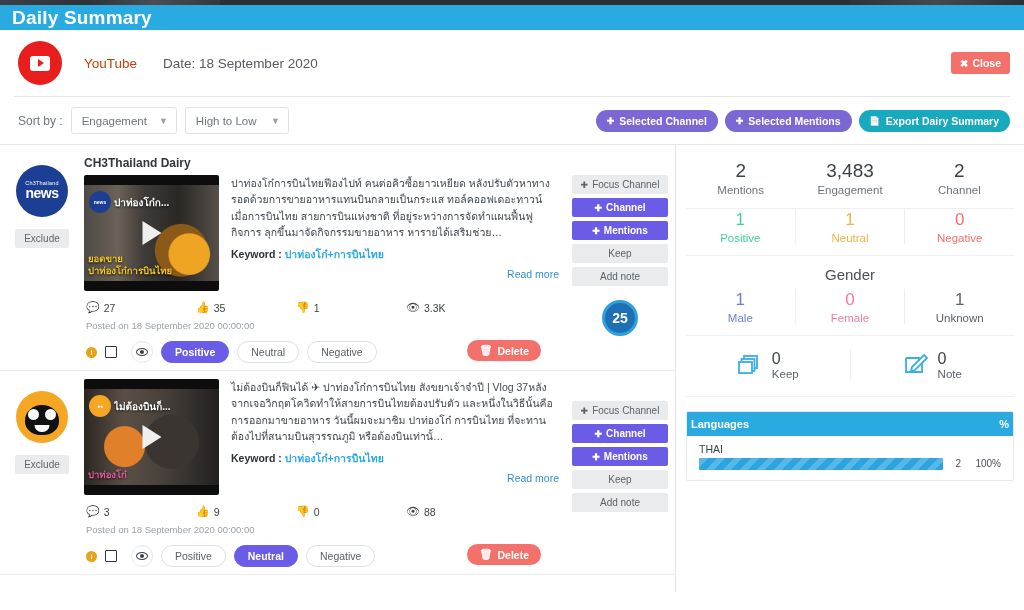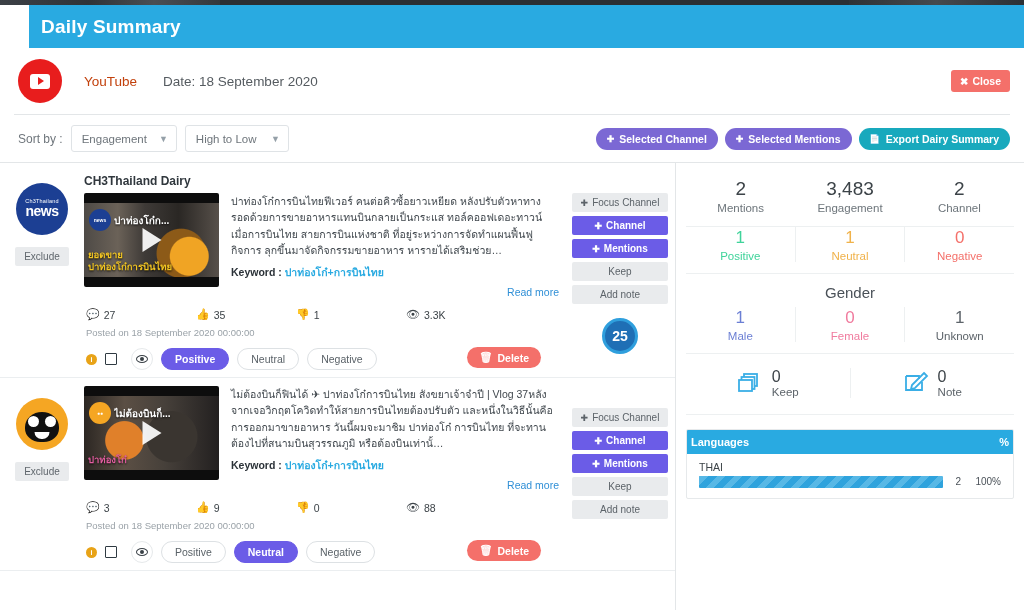--- a/index.html
+++ b/index.html
@@ -20,25 +20,24 @@
     position: absolute; left: 0; top: 0; height: 5px; width: 220px;
     background: linear-gradient(90deg,#3c4046 0%, #2f3337 40%, #4a4e52 70%, #34383c 100%);
   }
   .chrome-sliver .cs-right {
     position: absolute; right: 0; top: 0; height: 5px; width: 175px;
     background: linear-gradient(90deg,#2e3236 0%, #45494d 50%, #2c3034 100%);
   }
 
   
   .titlebar {
-    height: 43px;
+    height: 25px;
     background: #29aae1;
     display: flex; align-items: center;
     padding-left: 12px;
-    margin-left: 29px;
   }
   .titlebar .title {
     color: #ffffff;
     font-size: 19px;
     font-weight: bold;
     letter-spacing: .2px;
   }
 
   
   .source-bar {
@@ -185,21 +184,21 @@
     font-family: "Liberation Sans", sans-serif;
   }
 
   .card-body { flex: 1; padding-right: 6px; }
   .chan-title {
     font-size: 12px; font-weight: bold; color: #30373d;
     margin: 3px 0 5px 0;
   }
   .body-row { display: flex; gap: 12px; }
   .thumb {
-    width: 135px; height: 94px; flex: 0 0 135px;
+    width: 135px; height: 116px; flex: 0 0 135px;
     background: #0d0d0d; border-radius: 2px;
     position: relative; overflow: hidden;
   }
   .thumb .scene { position: absolute; inset: 10px 0 10px 0; }
   .thumb.t1 .scene {
     background:
       radial-gradient(circle at 78% 72%, #f0a424 0 16%, transparent 17%),
       radial-gradient(circle at 72% 68%, #8c5a18 0 22%, transparent 23%),
       linear-gradient(90deg,#4e4a46 0%, #6b6258 25%, #3e3a37 45%, #2a2724 70%, #57504a 100%);
   }
@@ -466,21 +465,21 @@
         <div class="chan-title">CH3Thailand Dairy</div>
         <div class="body-row">
           <div class="thumb t1">
             <div class="scene"></div>
             <div class="ov-logo">news</div>
             <div class="ov-title">ปาท่องโก๋ก...</div>
             <div class="ov-sub">ยอดขาย<br>ปาท่องโก๋การบินไทย</div>
             <div class="play"></div>
           </div>
           <div class="desc">
-            <p>ปาท่องโก๋การบินไทยฟีเวอร์ คนต่อคิวซื้อยาวเหยียด หลังปรับตัวหาทางรอดด้วยการขายอาหารแทนบินกลายเป็นกระแส ทอล์คออฟเดอะทาวน์ เมื่อการบินไทย สายการบินแห่งชาติ ที่อยู่ระหว่างการจัดทำแผนฟื้นฟูกิจการ ลุกขึ้นมาจัดกิจกรรมขายอาหาร หารายได้เสริมช่วย…</p>
+            <p>ปาท่องโก๋การบินไทยฟีองไปท์ คนต่อคิวซื้อยาวเหยียด หลังปรับตัวหาทางรอดด้วยการขายอาหารแทนบินกลายเป็นกระแส ทอล์คออฟเดอะทาวน์ เมื่อการบินไทย สายการบินแห่งชาติ ที่อยู่ระหว่างการจัดทำแผนฟื้นฟูกิจการ ลุกขึ้นมาจัดกิจกรรมขายอาหาร หารายได้เสริมช่วย…</p>
             <div class="kw">
               <span>Keyword :</span>
               <span class="val">ปาท่องโก๋+การบินไทย</span>
             </div>
             <span class="readmore">Read more</span>
           </div>
         </div>
 
         <div class="stats">
           <div class="stat s1">

